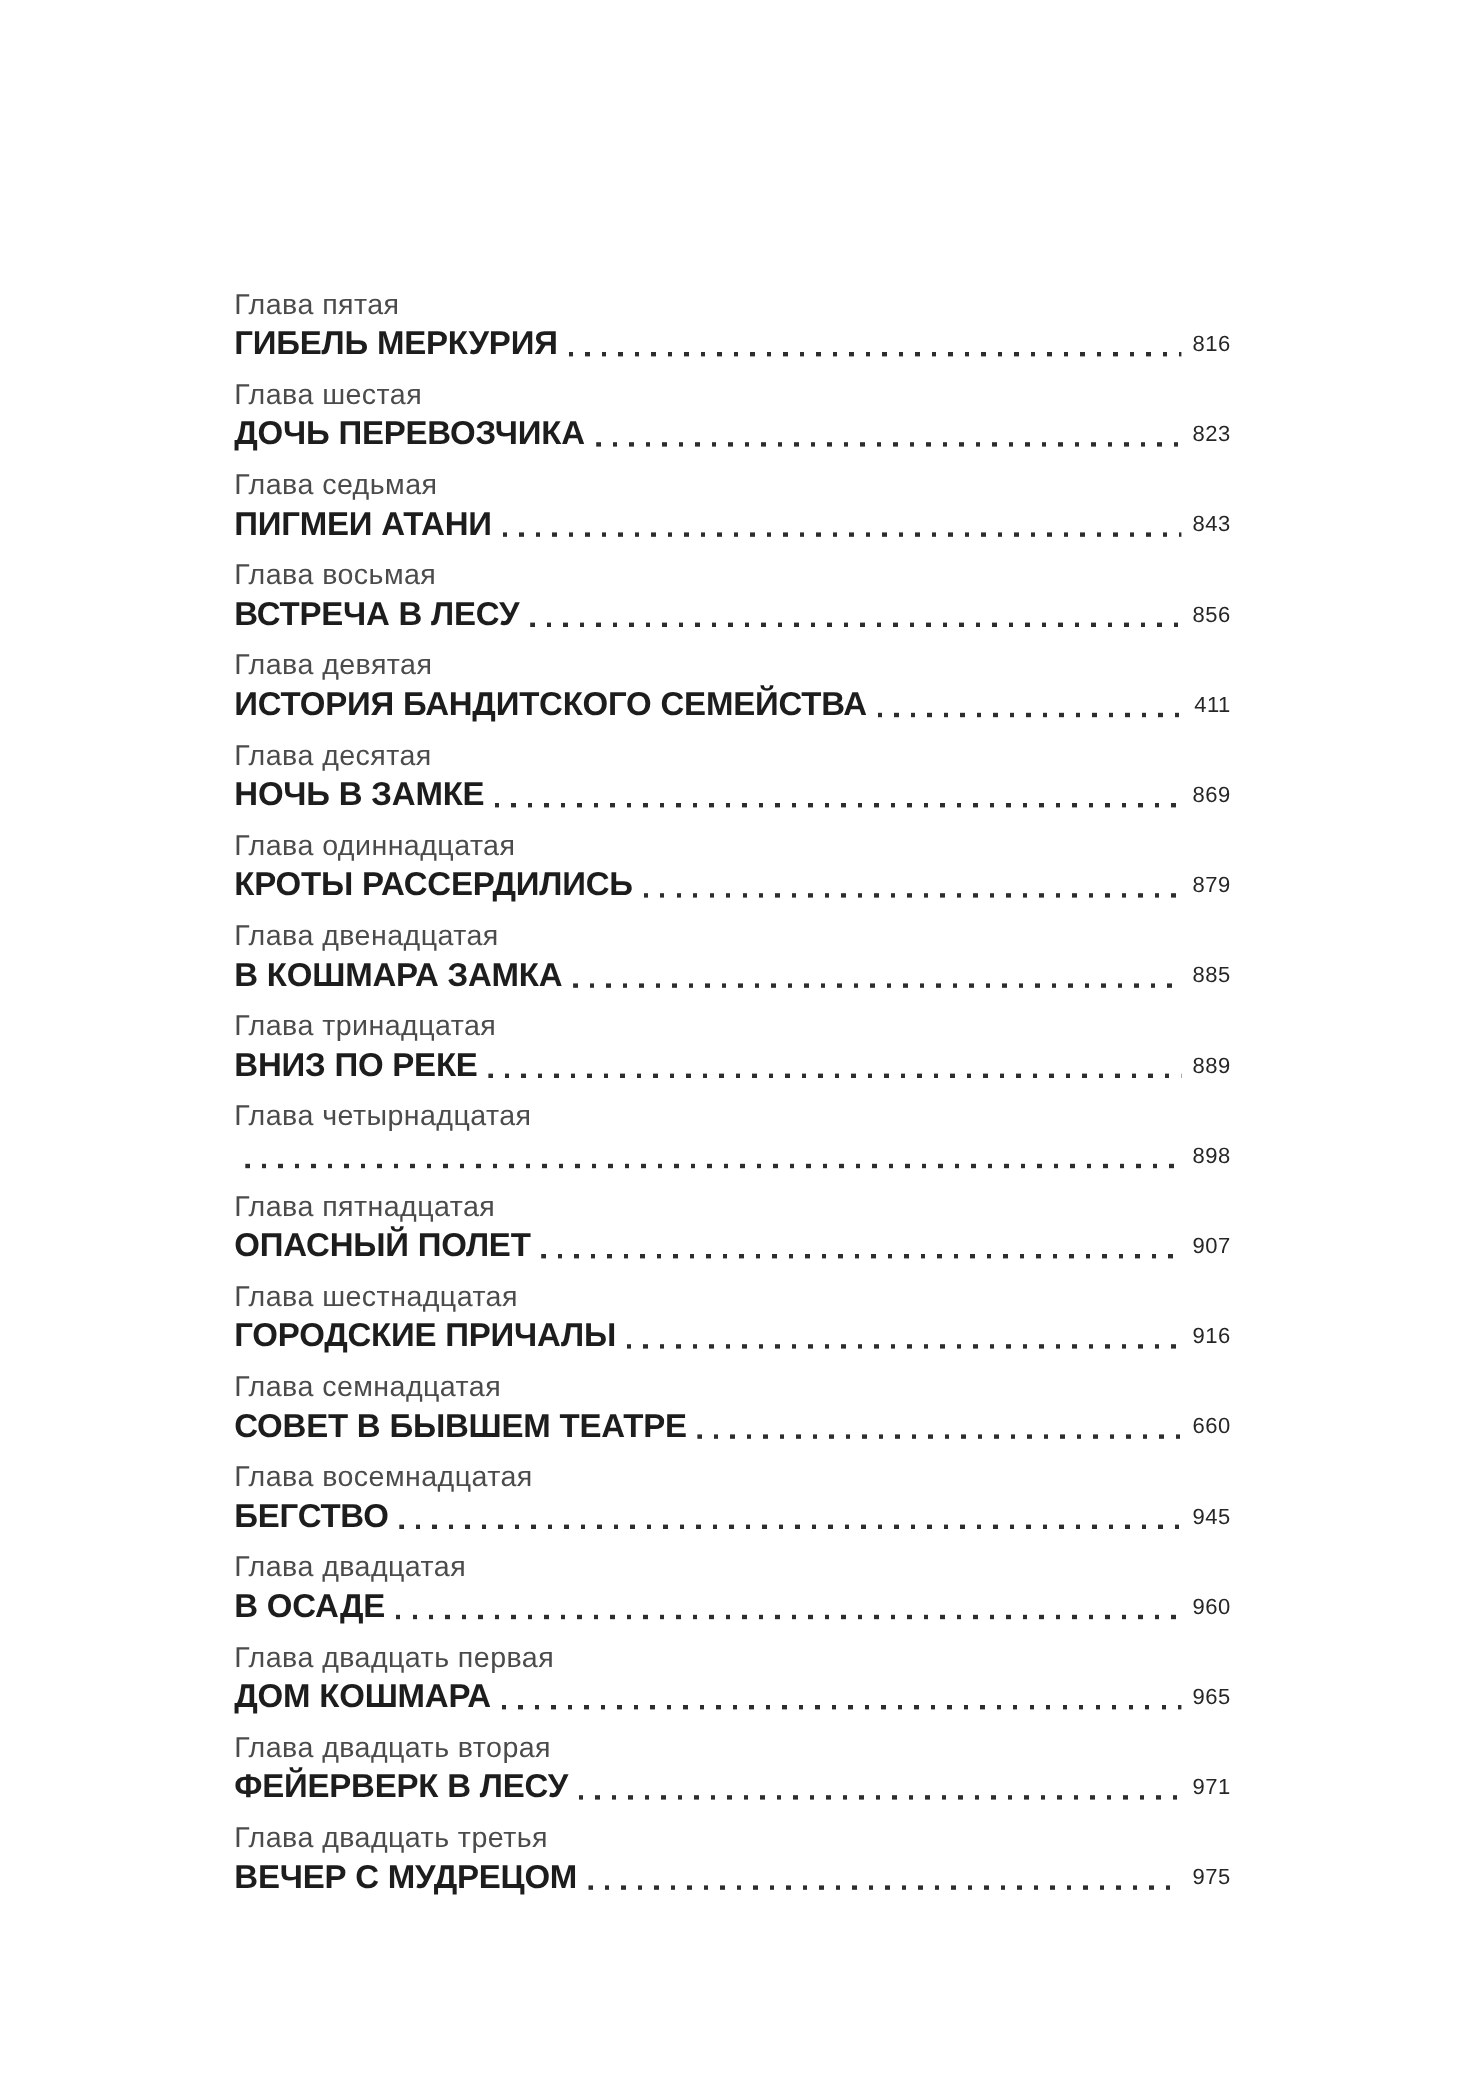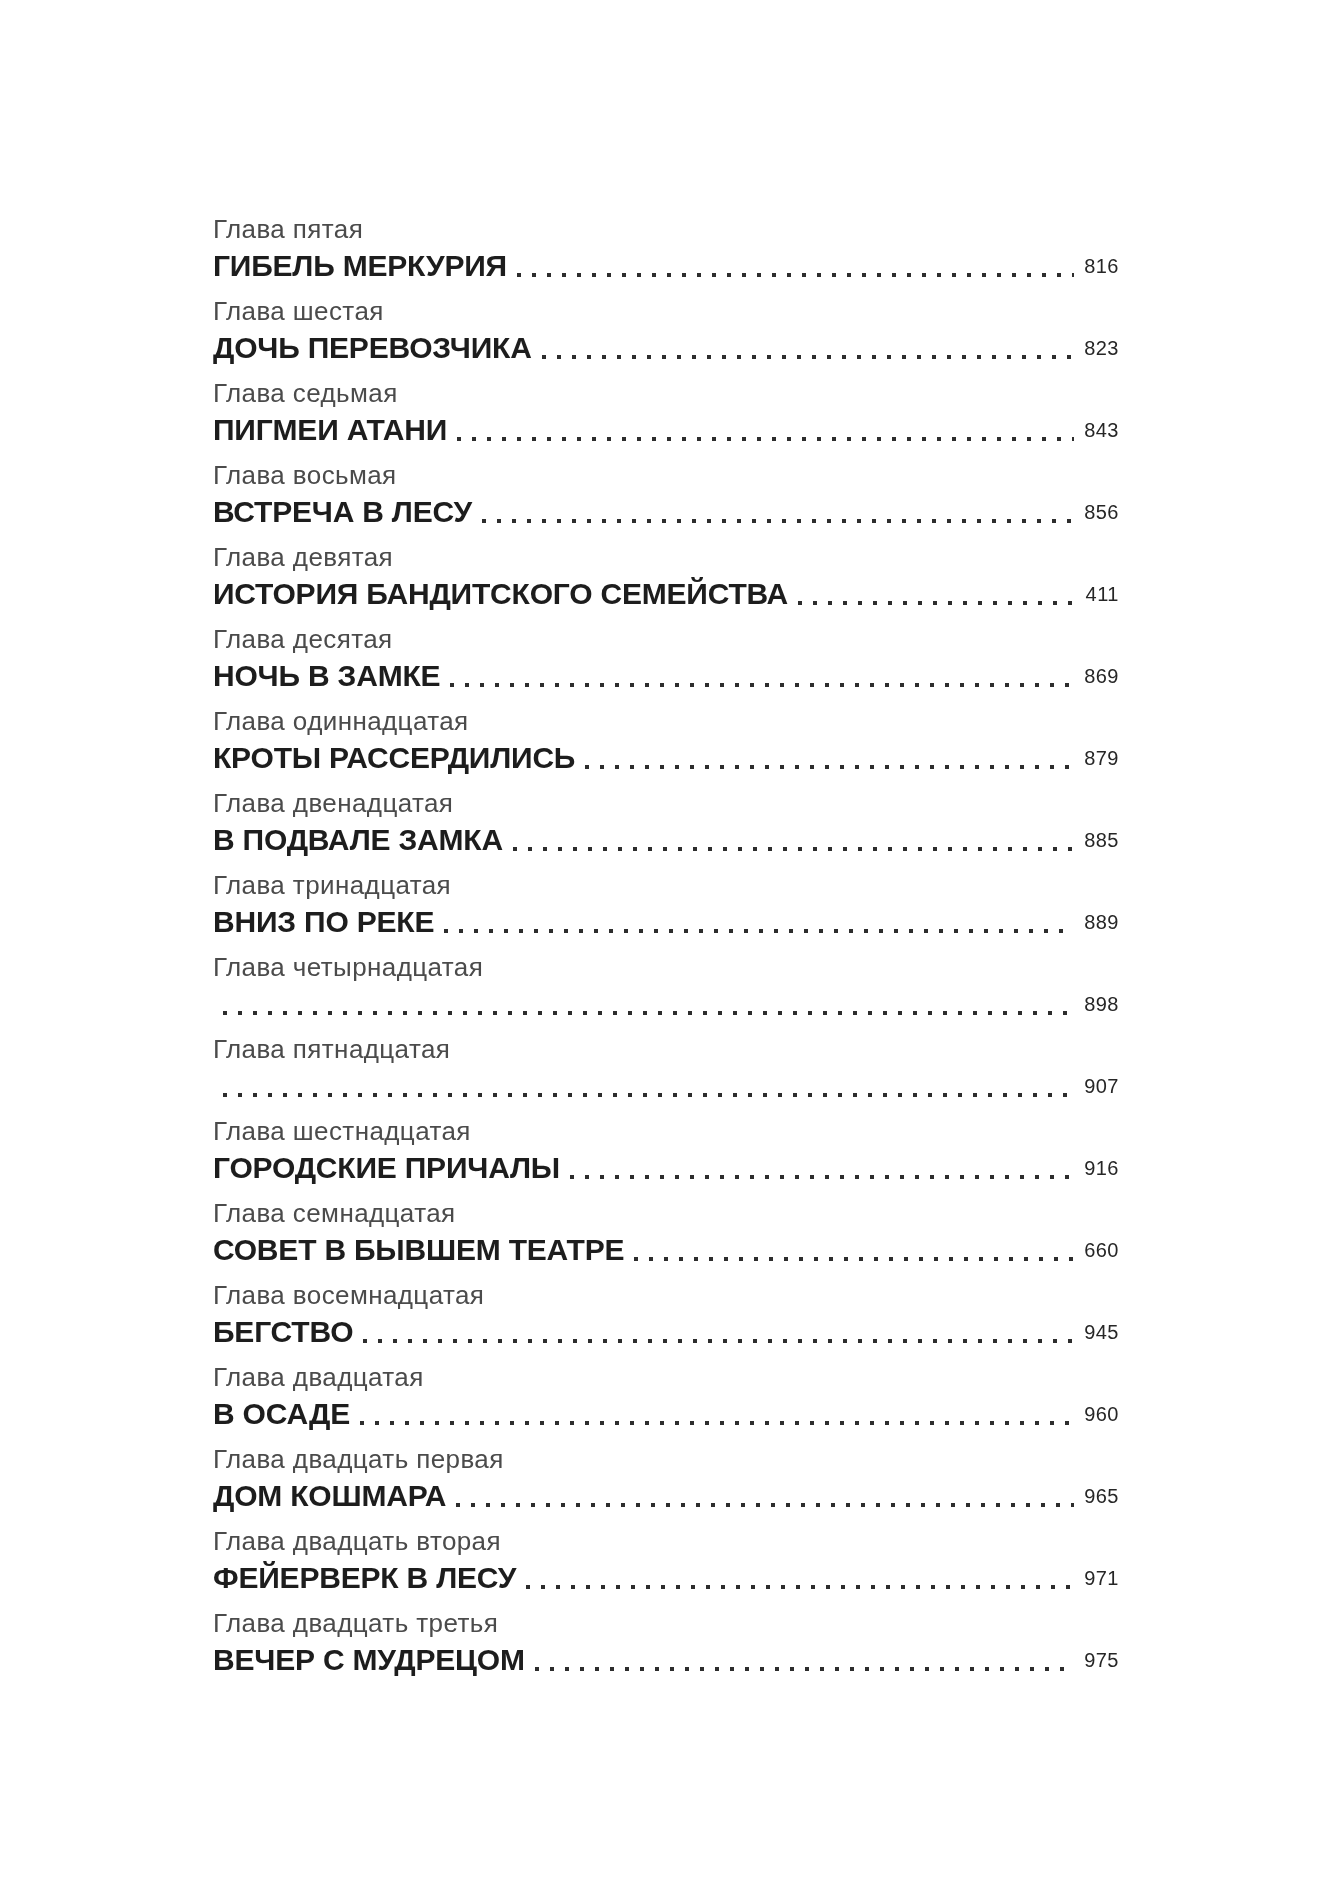--- a/index.html
+++ b/index.html
@@ -11,20 +11,21 @@
     width: 1339px;
     height: 1890px;
     position: relative;
     font-family: "Liberation Sans", sans-serif;
     overflow: hidden;
   }
   .page {
     position: absolute;
     inset: 0;
     background: #ffffff;
+    margin-top: 47px;
   }
   .toc {
     position: absolute;
     left: 213px;
     right: 220px;
     top: 212px;
   }
   .entry {
     height: 74px;
     margin-bottom: 8px; 
@@ -129,21 +130,21 @@
     <div class="chapter-line">
       <span class="chapter-title">КРОТЫ РАССЕРДИЛИСЬ</span>
       <span class="dot-leader"></span>
       <span class="page-number">879</span>
     </div>
   </div>
 
   <div class="entry">
     <div class="chapter-label">Глава двенадцатая</div>
     <div class="chapter-line">
-      <span class="chapter-title">В ПОДВАЛЕ ЗАМКА</span>
+      <span class="chapter-title">В КОШМАРА ЗАМКА</span>
       <span class="dot-leader"></span>
       <span class="page-number">885</span>
     </div>
   </div>
 
   <div class="entry">
     <div class="chapter-label">Глава тринадцатая</div>
     <div class="chapter-line">
       <span class="chapter-title">ВНИЗ ПО РЕКЕ</span>
       <span class="dot-leader"></span>
@@ -155,20 +156,21 @@
     <div class="chapter-label">Глава четырнадцатая</div>
     <div class="chapter-line">
       <span class="dot-leader"></span>
       <span class="page-number">898</span>
     </div>
   </div>
 
   <div class="entry">
     <div class="chapter-label">Глава пятнадцатая</div>
     <div class="chapter-line">
+      <span class="chapter-title">ОПАСНЫЙ ПОЛЕТ</span>
       <span class="dot-leader"></span>
       <span class="page-number">907</span>
     </div>
   </div>
 
   <div class="entry">
     <div class="chapter-label">Глава шестнадцатая</div>
     <div class="chapter-line">
       <span class="chapter-title">ГОРОДСКИЕ ПРИЧАЛЫ</span>
       <span class="dot-leader"></span>

